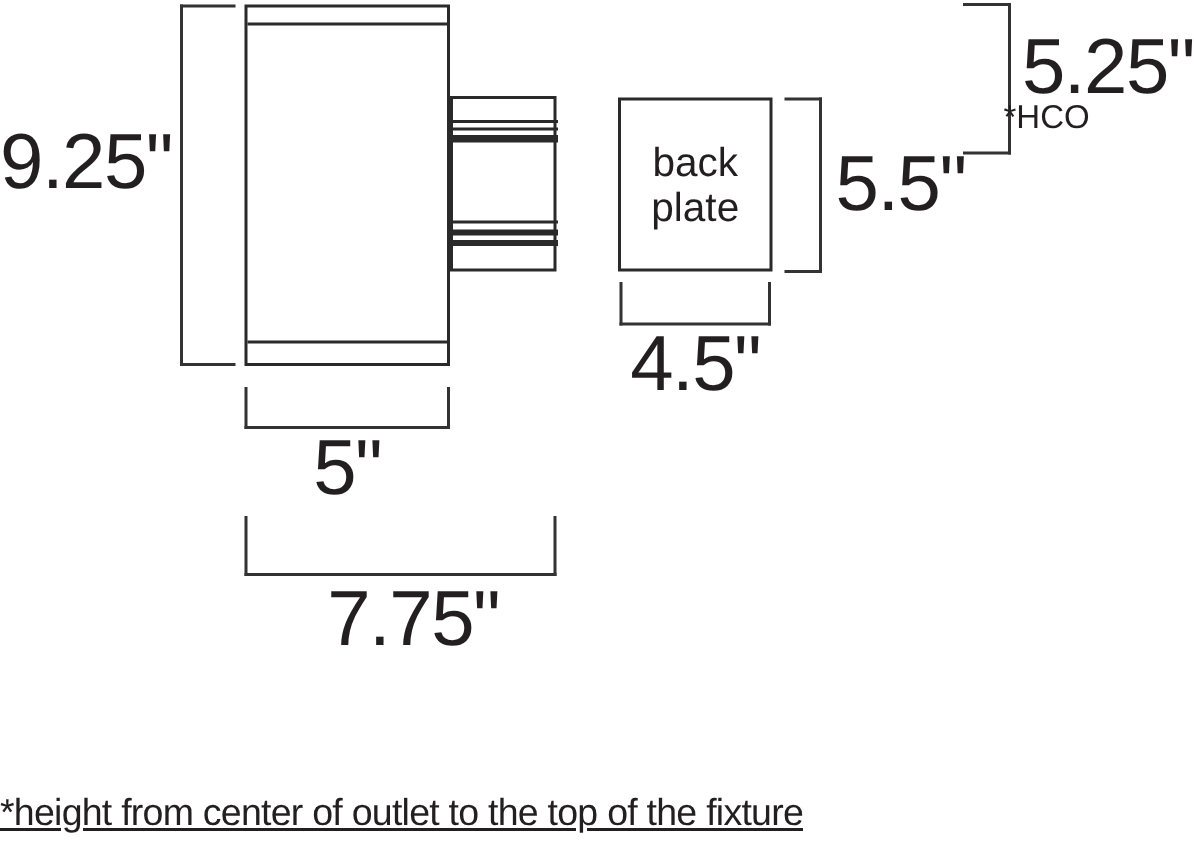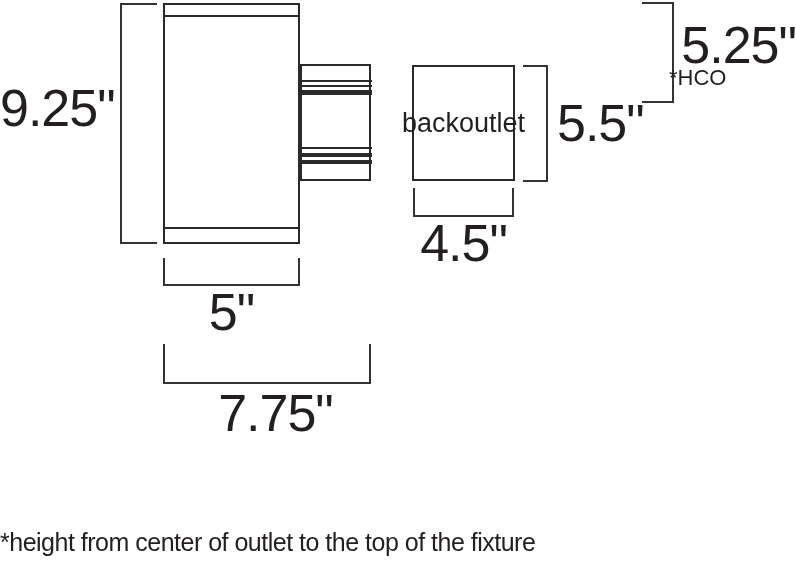--- a/index.html
+++ b/index.html
@@ -24,26 +24,26 @@
   
   .dim{
     position:absolute;font-size:52px;line-height:1;letter-spacing:-1px;
     white-space:nowrap;color:var(--text);
   }
   .small-note{
     position:absolute;font-size:22px;line-height:1;letter-spacing:0;
     white-space:nowrap;color:var(--text);
   }
   .backplate{
-    display:flex;flex-direction:row;align-items:center;justify-content:center;
+    display:flex;flex-direction:column;align-items:center;justify-content:center;
     font-size:27px;line-height:1.12;text-align:center;
   }
   .footnote{
     position:absolute;font-size:25px;letter-spacing:-0.5px;line-height:1.1;
-    white-space:nowrap;color:var(--text);
+    white-space:nowrap;color:var(--text);text-decoration:underline;
   }
 </style>
 </head>
 <body>
 
 <div class="canvas">
 
   <div class="shape" style="left:163px;top:3px;width:137px;height:241px;"></div>
   <div class="hline" style="left:165px;top:15px;width:133px;height:2px;"></div>
   <div class="hline" style="left:165px;top:227px;width:133px;height:2px;"></div>
@@ -51,21 +51,21 @@
   <div class="shape" style="left:300px;top:64px;width:71px;height:117px;"></div>
   <div class="rib" style="left:300px;top:80px;width:72px;height:2px;"></div>
   <div class="rib" style="left:300px;top:85px;width:72px;height:2px;"></div>
   <div class="rib" style="left:300px;top:90px;width:72px;height:5px;"></div>
   <div class="rib" style="left:300px;top:147px;width:72px;height:2px;"></div>
   <div class="rib" style="left:300px;top:153px;width:72px;height:4px;"></div>
   <div class="rib" style="left:300px;top:160px;width:72px;height:4px;"></div>
 
   <div class="shape backplate" style="left:412px;top:65px;width:103px;height:116px;">
     <span>back</span>
-    <span>outlet</span>
+    <span>plate</span>
   </div>
 
   <div class="brk brk-left" style="left:120px;top:3px;width:37px;height:241px;"></div>
   <div class="dim" style="left:0px;top:82px;width:112px;text-align:right;">9.25"</div>
 
   <div class="brk brk-under" style="left:163px;top:258px;width:137px;height:28px;"></div>
   <div class="dim" style="left:163px;top:286px;width:137px;text-align:center;">5"</div>
 
   <div class="brk brk-under" style="left:163px;top:344px;width:208px;height:40px;"></div>
   <div class="dim" style="left:172px;top:387px;width:207px;text-align:center;">7.75"</div>

